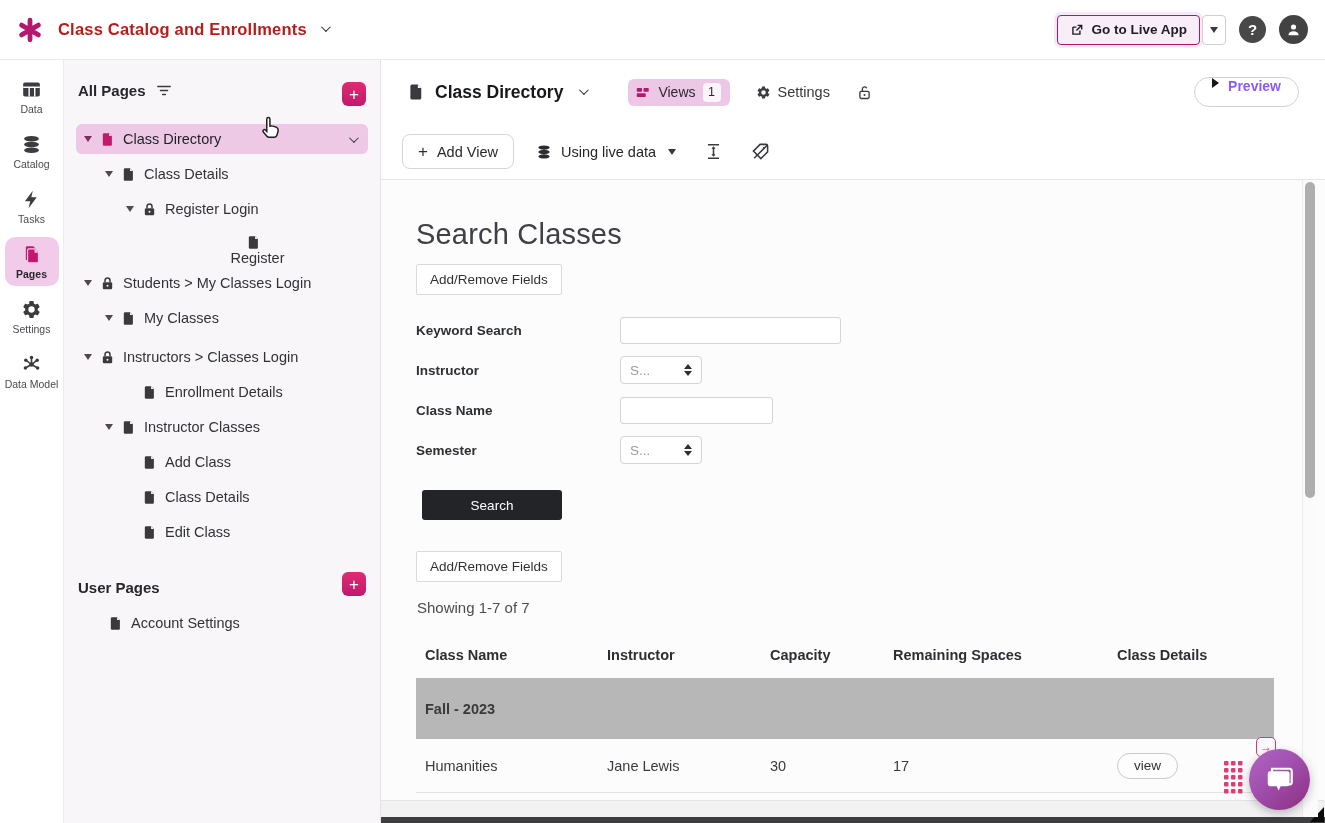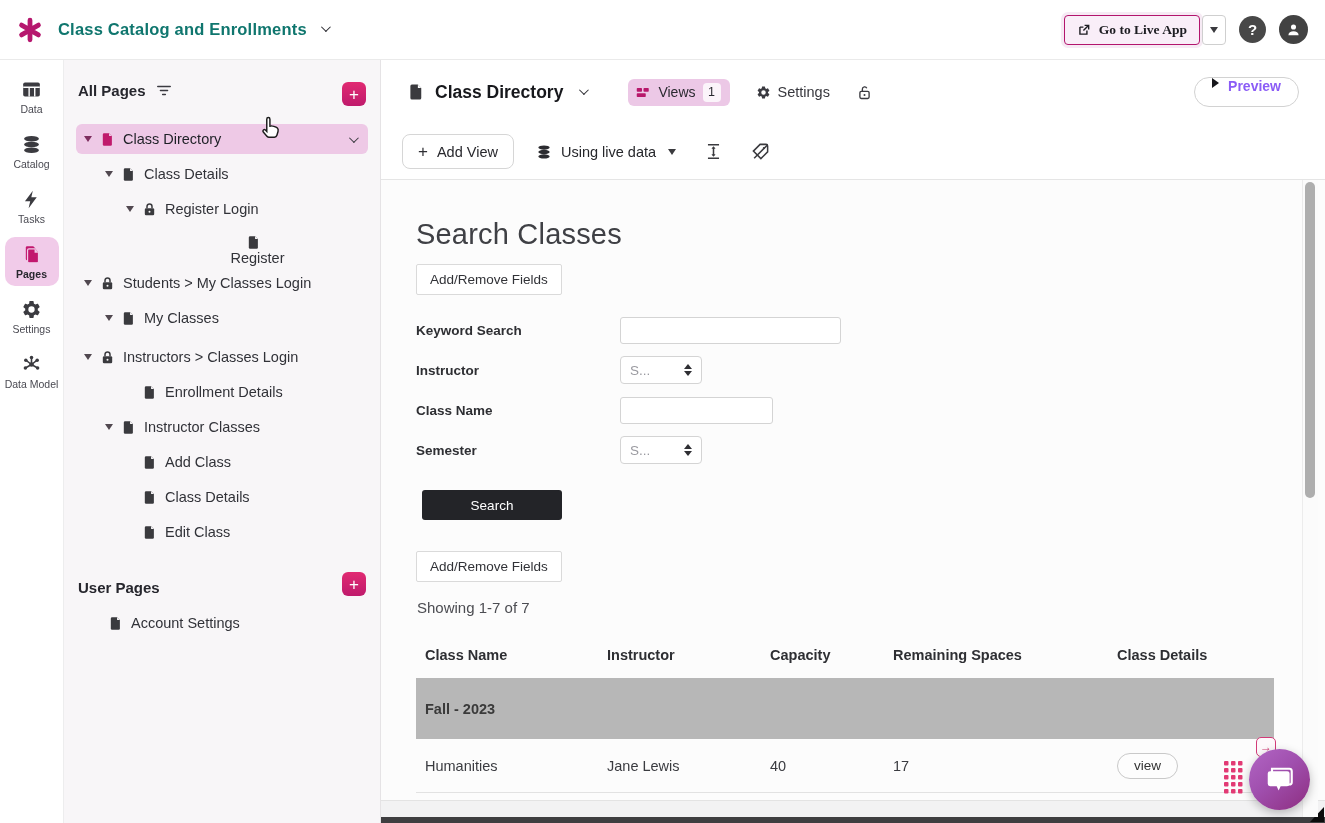--- a/index.html
+++ b/index.html
@@ -4,29 +4,29 @@
 <style>
   * { box-sizing: border-box; margin: 0; padding: 0; }
   html,body { width:1325px; height:823px; }
   body { font-family:"Liberation Sans", sans-serif; background:#fff; overflow:hidden; }
   .root { position:relative; width:1325px; height:823px; background:#fff; overflow:hidden; }
 
   
   .topbar { position:absolute; left:0; top:0; width:1325px; height:60px; background:#fff;
             border-bottom:1px solid #eaeaea; display:flex; align-items:center; padding:0 17px; z-index:20; }
   .logo { width:26px; height:26px; margin-right:15px; }
-  .app-title { font-size:16.5px; font-weight:700; color:#0f766e; letter-spacing:.2px; }
+  .app-title { font-size:16.5px; font-weight:700; color:#b91c1c; letter-spacing:.2px; }
   .chev { display:inline-block; width:7px; height:7px; border-right:1.8px solid currentColor;
           border-bottom:1.8px solid currentColor; transform:rotate(45deg) translateY(-2px); }
   .title-chev { color:#2b2b31; margin-left:14px; margin-top:-3px; }
   .topbar-right { margin-left:auto; display:flex; align-items:center; gap:13px; }
   .golive-wrap { display:flex; align-items:stretch; gap:2px; }
   .golive { display:flex; align-items:center; gap:8px; height:30px; padding:0 12px;
             background:#f9eef8; border:1.5px solid #b3156d; border-radius:4px;
-            font-size:13.5px; font-weight:700; color:#1d1d22; box-shadow:0 0 0 3px #f6eaf4; cursor:pointer;font-family:Liberation Serif, serif; }
+            font-size:13.5px; font-weight:700; color:#1d1d22; box-shadow:0 0 0 3px #f6eaf4; cursor:pointer; }
   .golive-caret { width:24px; height:30px; background:#fff; border:1px solid #cfcfcf; border-radius:4px;
                   display:flex; align-items:center; justify-content:center; cursor:pointer; }
   .tri-down { width:0; height:0; border-left:4.5px solid transparent; border-right:4.5px solid transparent;
               border-top:6px solid #3a3a3e; }
   .help-btn { width:27px; height:27px; border-radius:50%; background:#484848; color:#fff;
               font-size:15px; font-weight:700; display:flex; align-items:center; justify-content:center; cursor:pointer; }
   .avatar-btn { width:29px; height:29px; border-radius:50%; background:#424242;
                 display:flex; align-items:center; justify-content:center; cursor:pointer; }
 
   
@@ -490,21 +490,21 @@
           <div class="tcell c2">Capacity</div>
           <div class="tcell c3">Remaining Spaces</div>
           <div class="tcell c4">Class Details</div>
         </div>
         <div class="trow tgroup">
           <div class="tcell">Fall - 2023</div>
         </div>
         <div class="trow tdata">
           <div class="tcell c0">Humanities</div>
           <div class="tcell c1">Jane Lewis</div>
-          <div class="tcell c2">40</div>
+          <div class="tcell c2">30</div>
           <div class="tcell c3">17</div>
           <div class="tcell c4">
             <button class="view-btn">view</button>
           </div>
         </div>
       </div>
     </div>
   </div>
 
   <div class="sb-track"></div>

